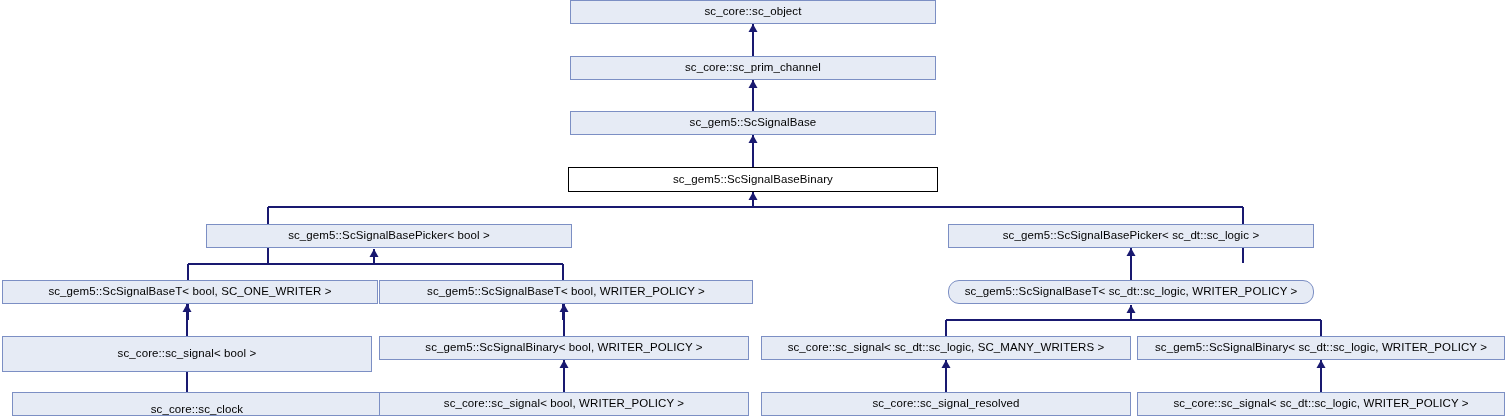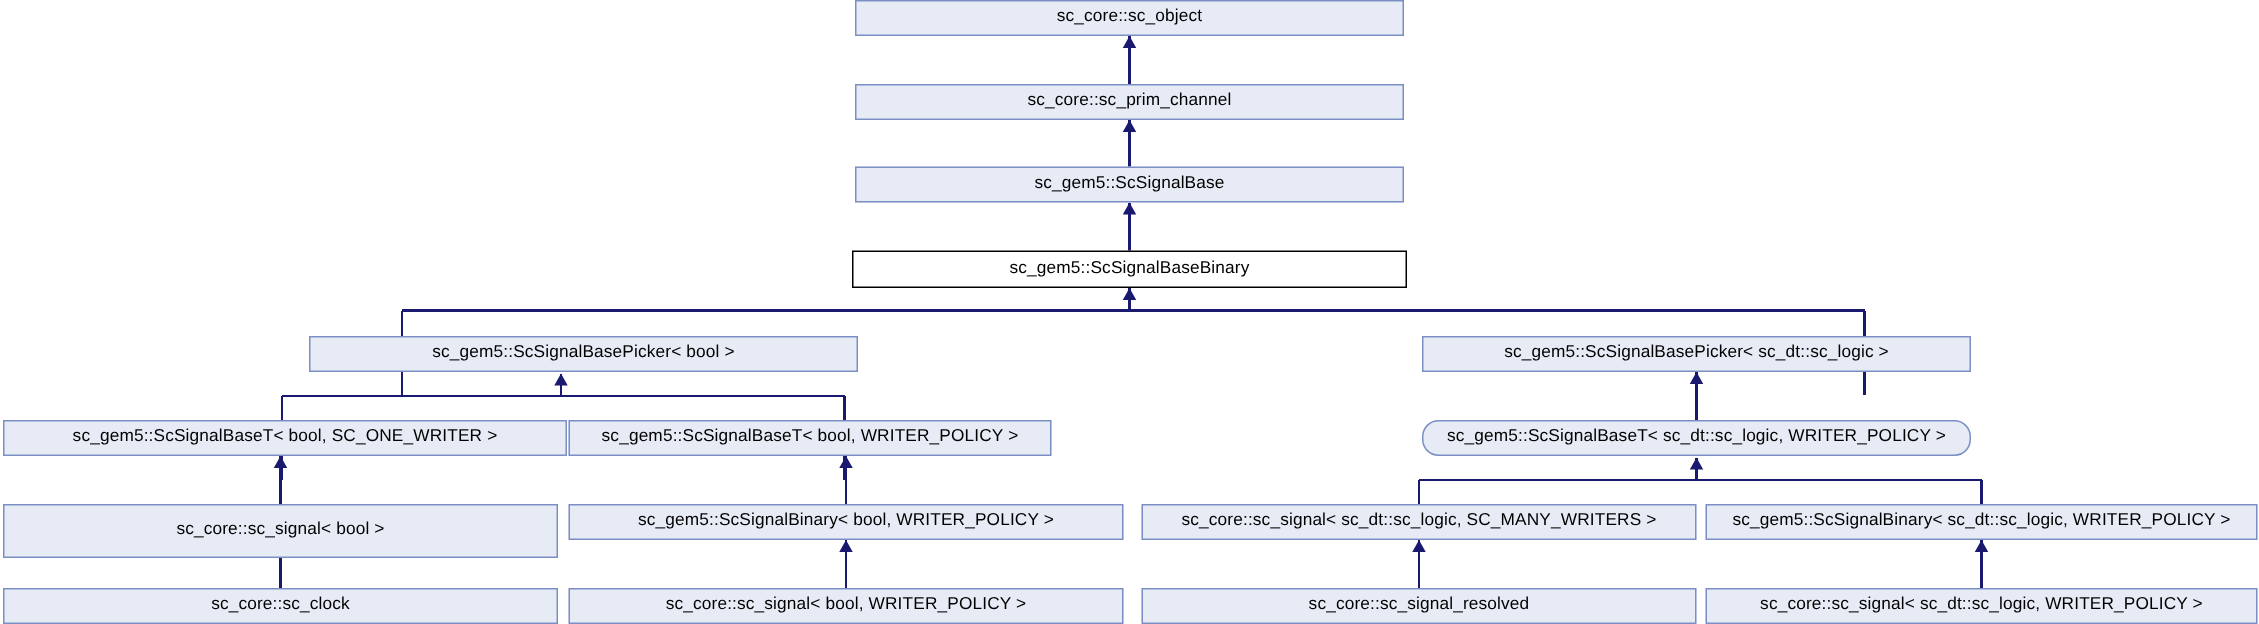--- a/index.html
+++ b/index.html
@@ -124,39 +124,39 @@
     </div>
     <div class="node" style="left: 191px; top: 224px; width: 366px; height: 24px; margin-left: 15px;">
       <span class="node-label">sc_gem5::ScSignalBasePicker&lt; bool &gt;</span>
     </div>
     <div class="node" style="left: 948px; top: 224px; width: 366px; height: 24px;">
       <span class="node-label">sc_gem5::ScSignalBasePicker&lt; sc_dt::sc_logic &gt;</span>
     </div>
     <div class="node" style="left: 2px; top: 280px; width: 376px; height: 24px;">
       <span class="node-label">sc_gem5::ScSignalBaseT&lt; bool, SC_ONE_WRITER &gt;</span>
     </div>
-    <div class="node" style="left: 379px; top: 280px; width: 322px; height: 24px;">
+    <div class="node" style="left: 379px; top: 280px; width: 374px; height: 24px;">
       <span class="node-label">sc_gem5::ScSignalBaseT&lt; bool, WRITER_POLICY &gt;</span>
     </div>
     <div class="node" style="left: 948px; top: 280px; width: 366px; height: 24px; border-radius: 11px;">
       <span class="node-label">sc_gem5::ScSignalBaseT&lt; sc_dt::sc_logic, WRITER_POLICY &gt;</span>
     </div>
     <div class="node" style="left: 2px; top: 336px; width: 370px; height: 36px;">
       <span class="node-label">sc_core::sc_signal&lt; bool &gt;</span>
     </div>
     <div class="node" style="left: 379px; top: 336px; width: 370px; height: 24px;">
       <span class="node-label">sc_gem5::ScSignalBinary&lt; bool, WRITER_POLICY &gt;</span>
     </div>
     <div class="node" style="left: 761px; top: 336px; width: 370px; height: 24px;">
       <span class="node-label">sc_core::sc_signal&lt; sc_dt::sc_logic, SC_MANY_WRITERS &gt;</span>
     </div>
     <div class="node" style="left: 1137px; top: 336px; width: 368px; height: 24px;">
       <span class="node-label">sc_gem5::ScSignalBinary&lt; sc_dt::sc_logic, WRITER_POLICY &gt;</span>
     </div>
-    <div class="node" style="left: 2px; top: 392px; width: 370px; height: 24px;">
+    <div class="node" style="left: 12px; top: 392px; width: 370px; height: 24px; align-items: flex-end;">
       <span class="node-label">sc_core::sc_clock</span>
     </div>
     <div class="node" style="left: 379px; top: 392px; width: 370px; height: 24px;">
       <span class="node-label">sc_core::sc_signal&lt; bool, WRITER_POLICY &gt;</span>
     </div>
     <div class="node" style="left: 761px; top: 392px; width: 370px; height: 24px;">
       <span class="node-label">sc_core::sc_signal_resolved</span>
     </div>
     <div class="node" style="left: 1137px; top: 392px; width: 368px; height: 24px;">
       <span class="node-label">sc_core::sc_signal&lt; sc_dt::sc_logic, WRITER_POLICY &gt;</span>

